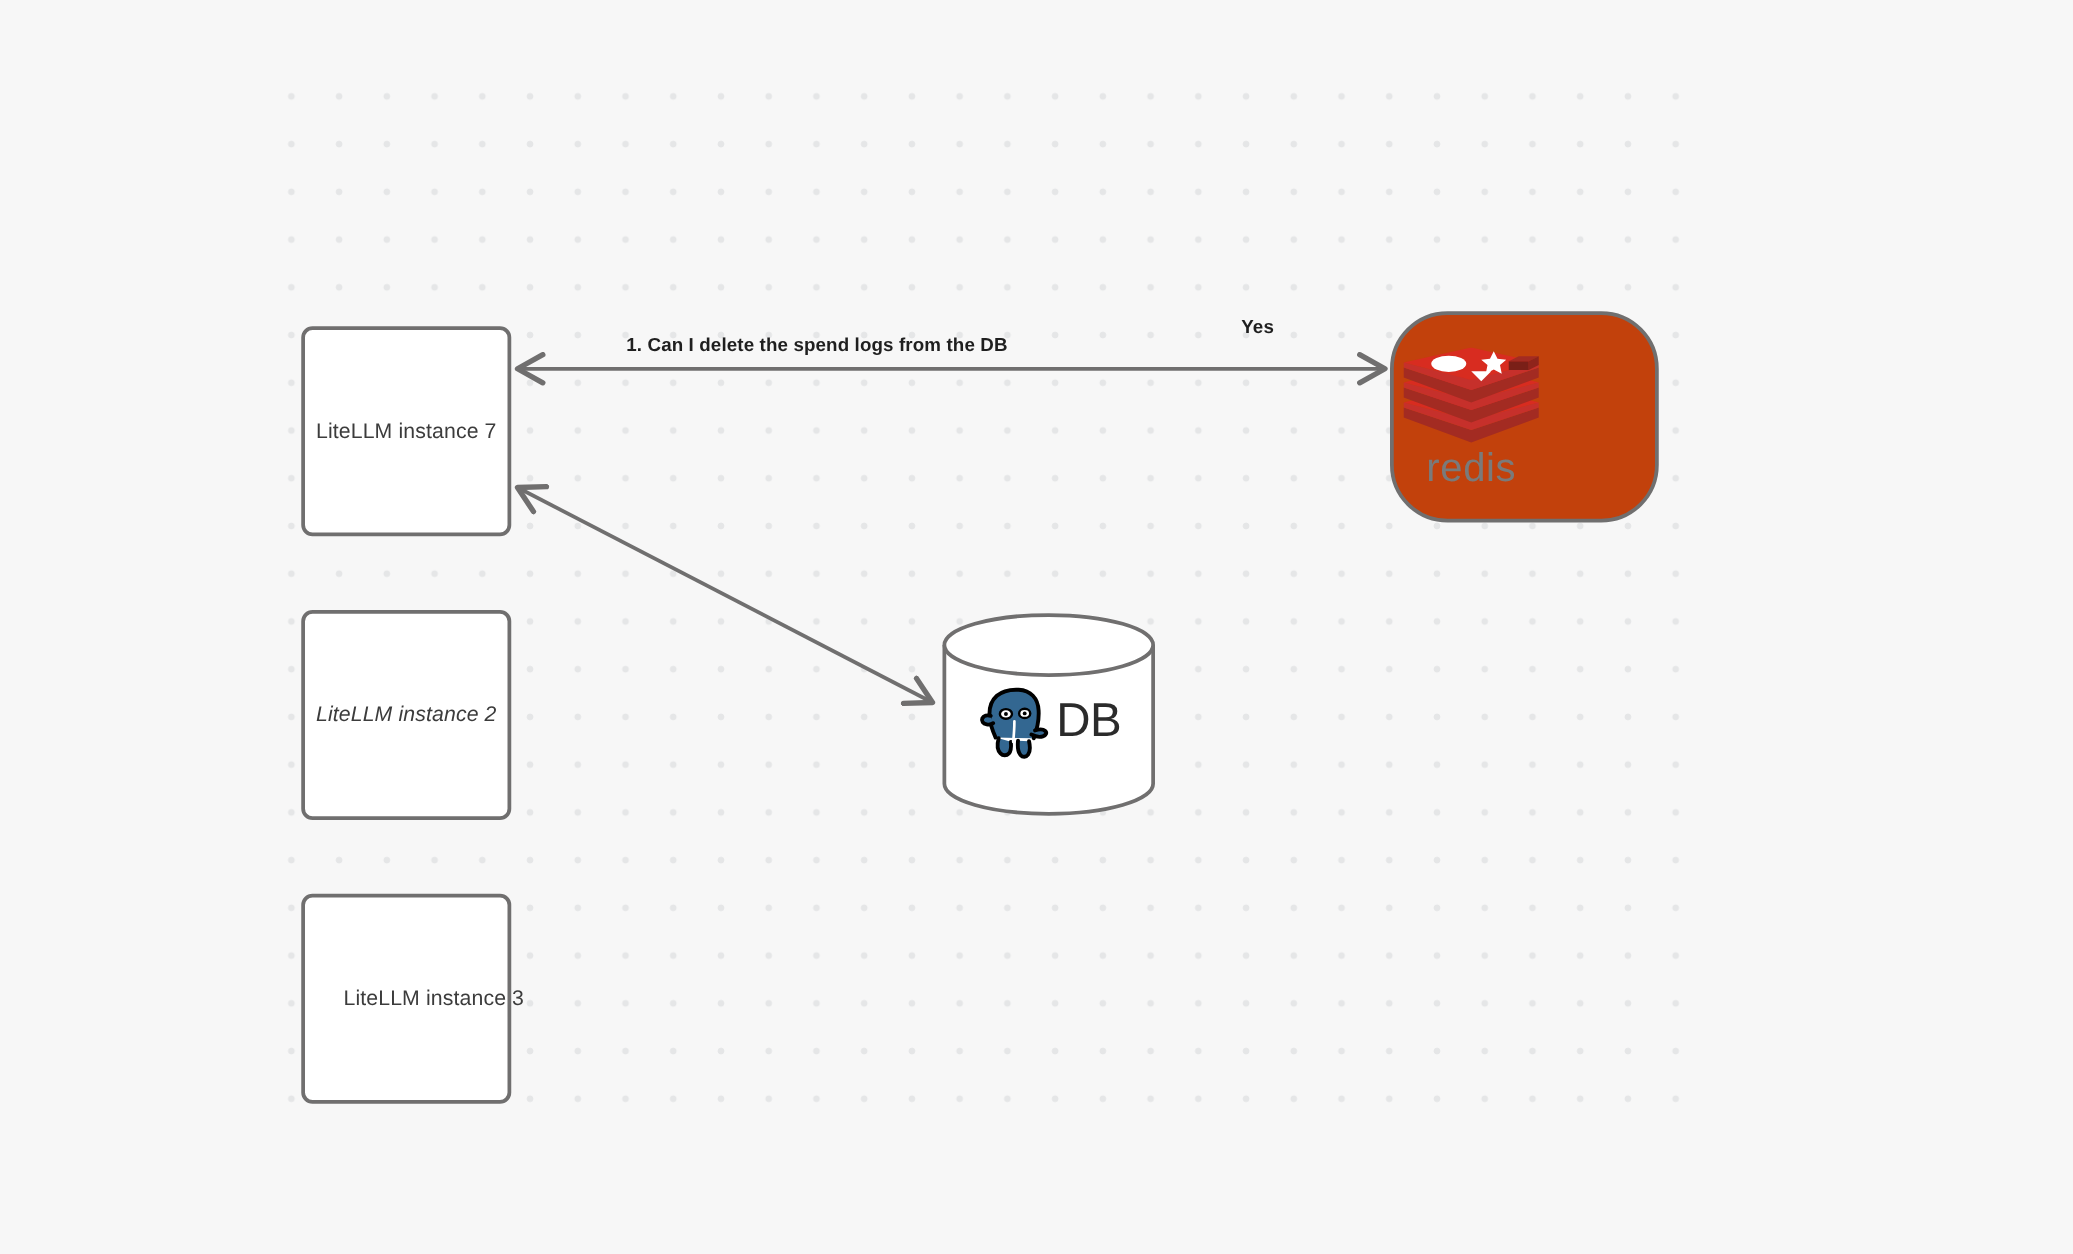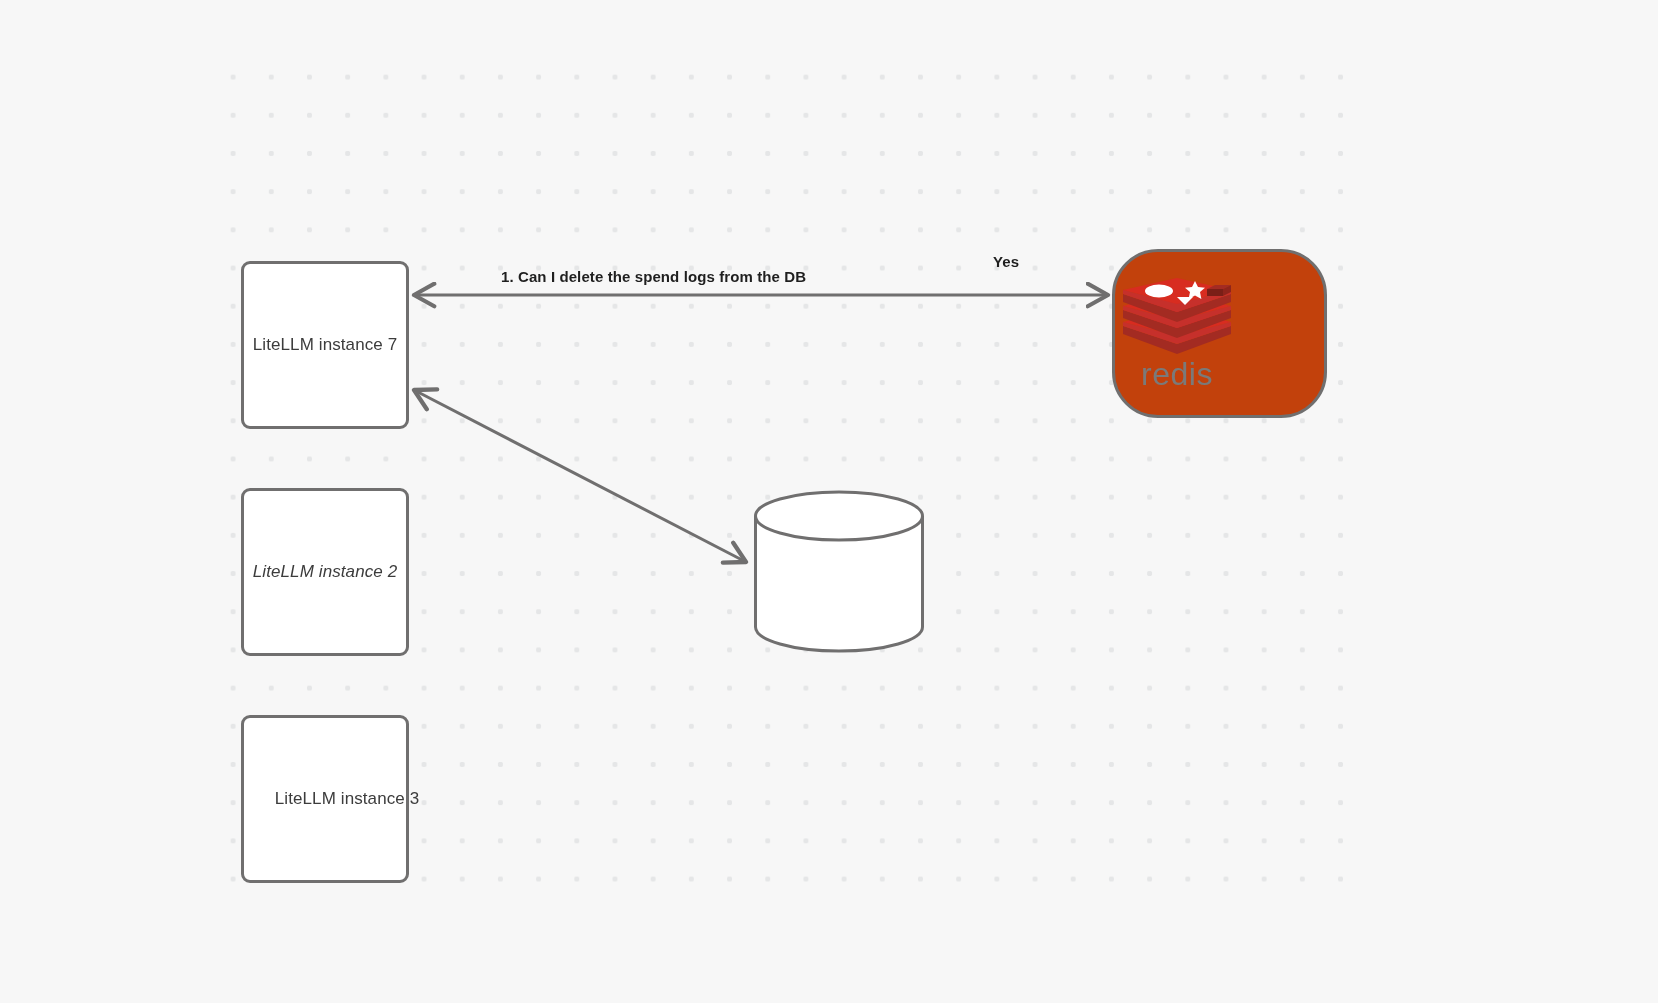--- a/index.html
+++ b/index.html
@@ -187,20 +187,44 @@
 
       <text x="62" y="107" font-family="Liberation Sans, sans-serif" font-size="32" font-weight="normal" fill="#7a7a7a" text-anchor="middle" letter-spacing="0.5">redis</text>
     </svg>
   </div>
 
   <div id="db-node">
     <svg id="db-cyl" viewBox="0 0 172 163" xmlns="http://www.w3.org/2000/svg">
       <path d="M2.5 26 L2.5 137 A 83.5 24 0 0 0 169.5 137 L169.5 26" fill="#ffffff" stroke="#706f6f" stroke-width="3"></path>
       <ellipse cx="86" cy="26" rx="83.5" ry="24" fill="#ffffff" stroke="#706f6f" stroke-width="3"></ellipse>
     </svg>
+    <div id="db-inner">
+      <svg id="pg-elephant" viewBox="0 0 64 66" xmlns="http://www.w3.org/2000/svg">
+        <g stroke="#000000" stroke-width="3.2" stroke-linejoin="round" stroke-linecap="round">
+          <path d="M47.5 47 C50.5 39 52 32 51.5 24 C51 14 45 7.5 35 7 C27 6.6 21 8.5 17 12
+                   C12.5 16 10.5 22 11 29 C11.4 35 13.5 41 16 46.5" fill="#336791"></path>
+          <path d="M18.5 47 C17 52.5 17.5 57 20 59.5 C22 61.6 25 61.6 27 59.5
+                   C28.6 57.8 29 54.5 28.6 50" fill="#336791"></path>
+          <path d="M34.5 49 C34 54 34.5 58.5 36.5 60.8 C38.4 63 41.2 62.8 42.8 60.6
+                   C44.4 58.4 44.6 54 43.6 49.5" fill="#336791"></path>
+          <path d="M45.5 44 C48.5 45.5 52 46.5 55 45.5 C57.6 44.6 58.6 42.4 57 41
+                   C55.4 39.6 51.6 39.6 48.5 40.6" fill="#336791"></path>
+          <path d="M12 28.5 C9 27.6 6 28.4 5 30.6 C4 32.8 5.6 35 8.6 35.6
+                   C10.6 36 12.6 35.6 14 34.6" fill="#336791"></path>
+        </g>
+        <g fill="#ffffff" stroke="#000000" stroke-width="2">
+          <ellipse cx="24.5" cy="27" rx="5" ry="4"></ellipse>
+          <ellipse cx="40" cy="26.5" rx="4.6" ry="3.8"></ellipse>
+        </g>
+        <circle cx="24.5" cy="27" r="1.6" fill="#000000"></circle>
+        <circle cx="40" cy="26.5" r="1.6" fill="#000000"></circle>
+        <path d="M31.5 33 C31.5 39 31 45 30.5 50" fill="none" stroke="#ffffff" stroke-width="2.2" stroke-linecap="round"></path>
+      </svg>
+      <span id="db-text">DB</span>
+    </div>
   </div>
 
   <div id="label-step1" class="edge-label">1.  Can I delete the spend logs from the DB</div>
 
   <div id="label-step1-yes" class="edge-label">Yes</div>
 
 
 </div>
 
 </body></html>

